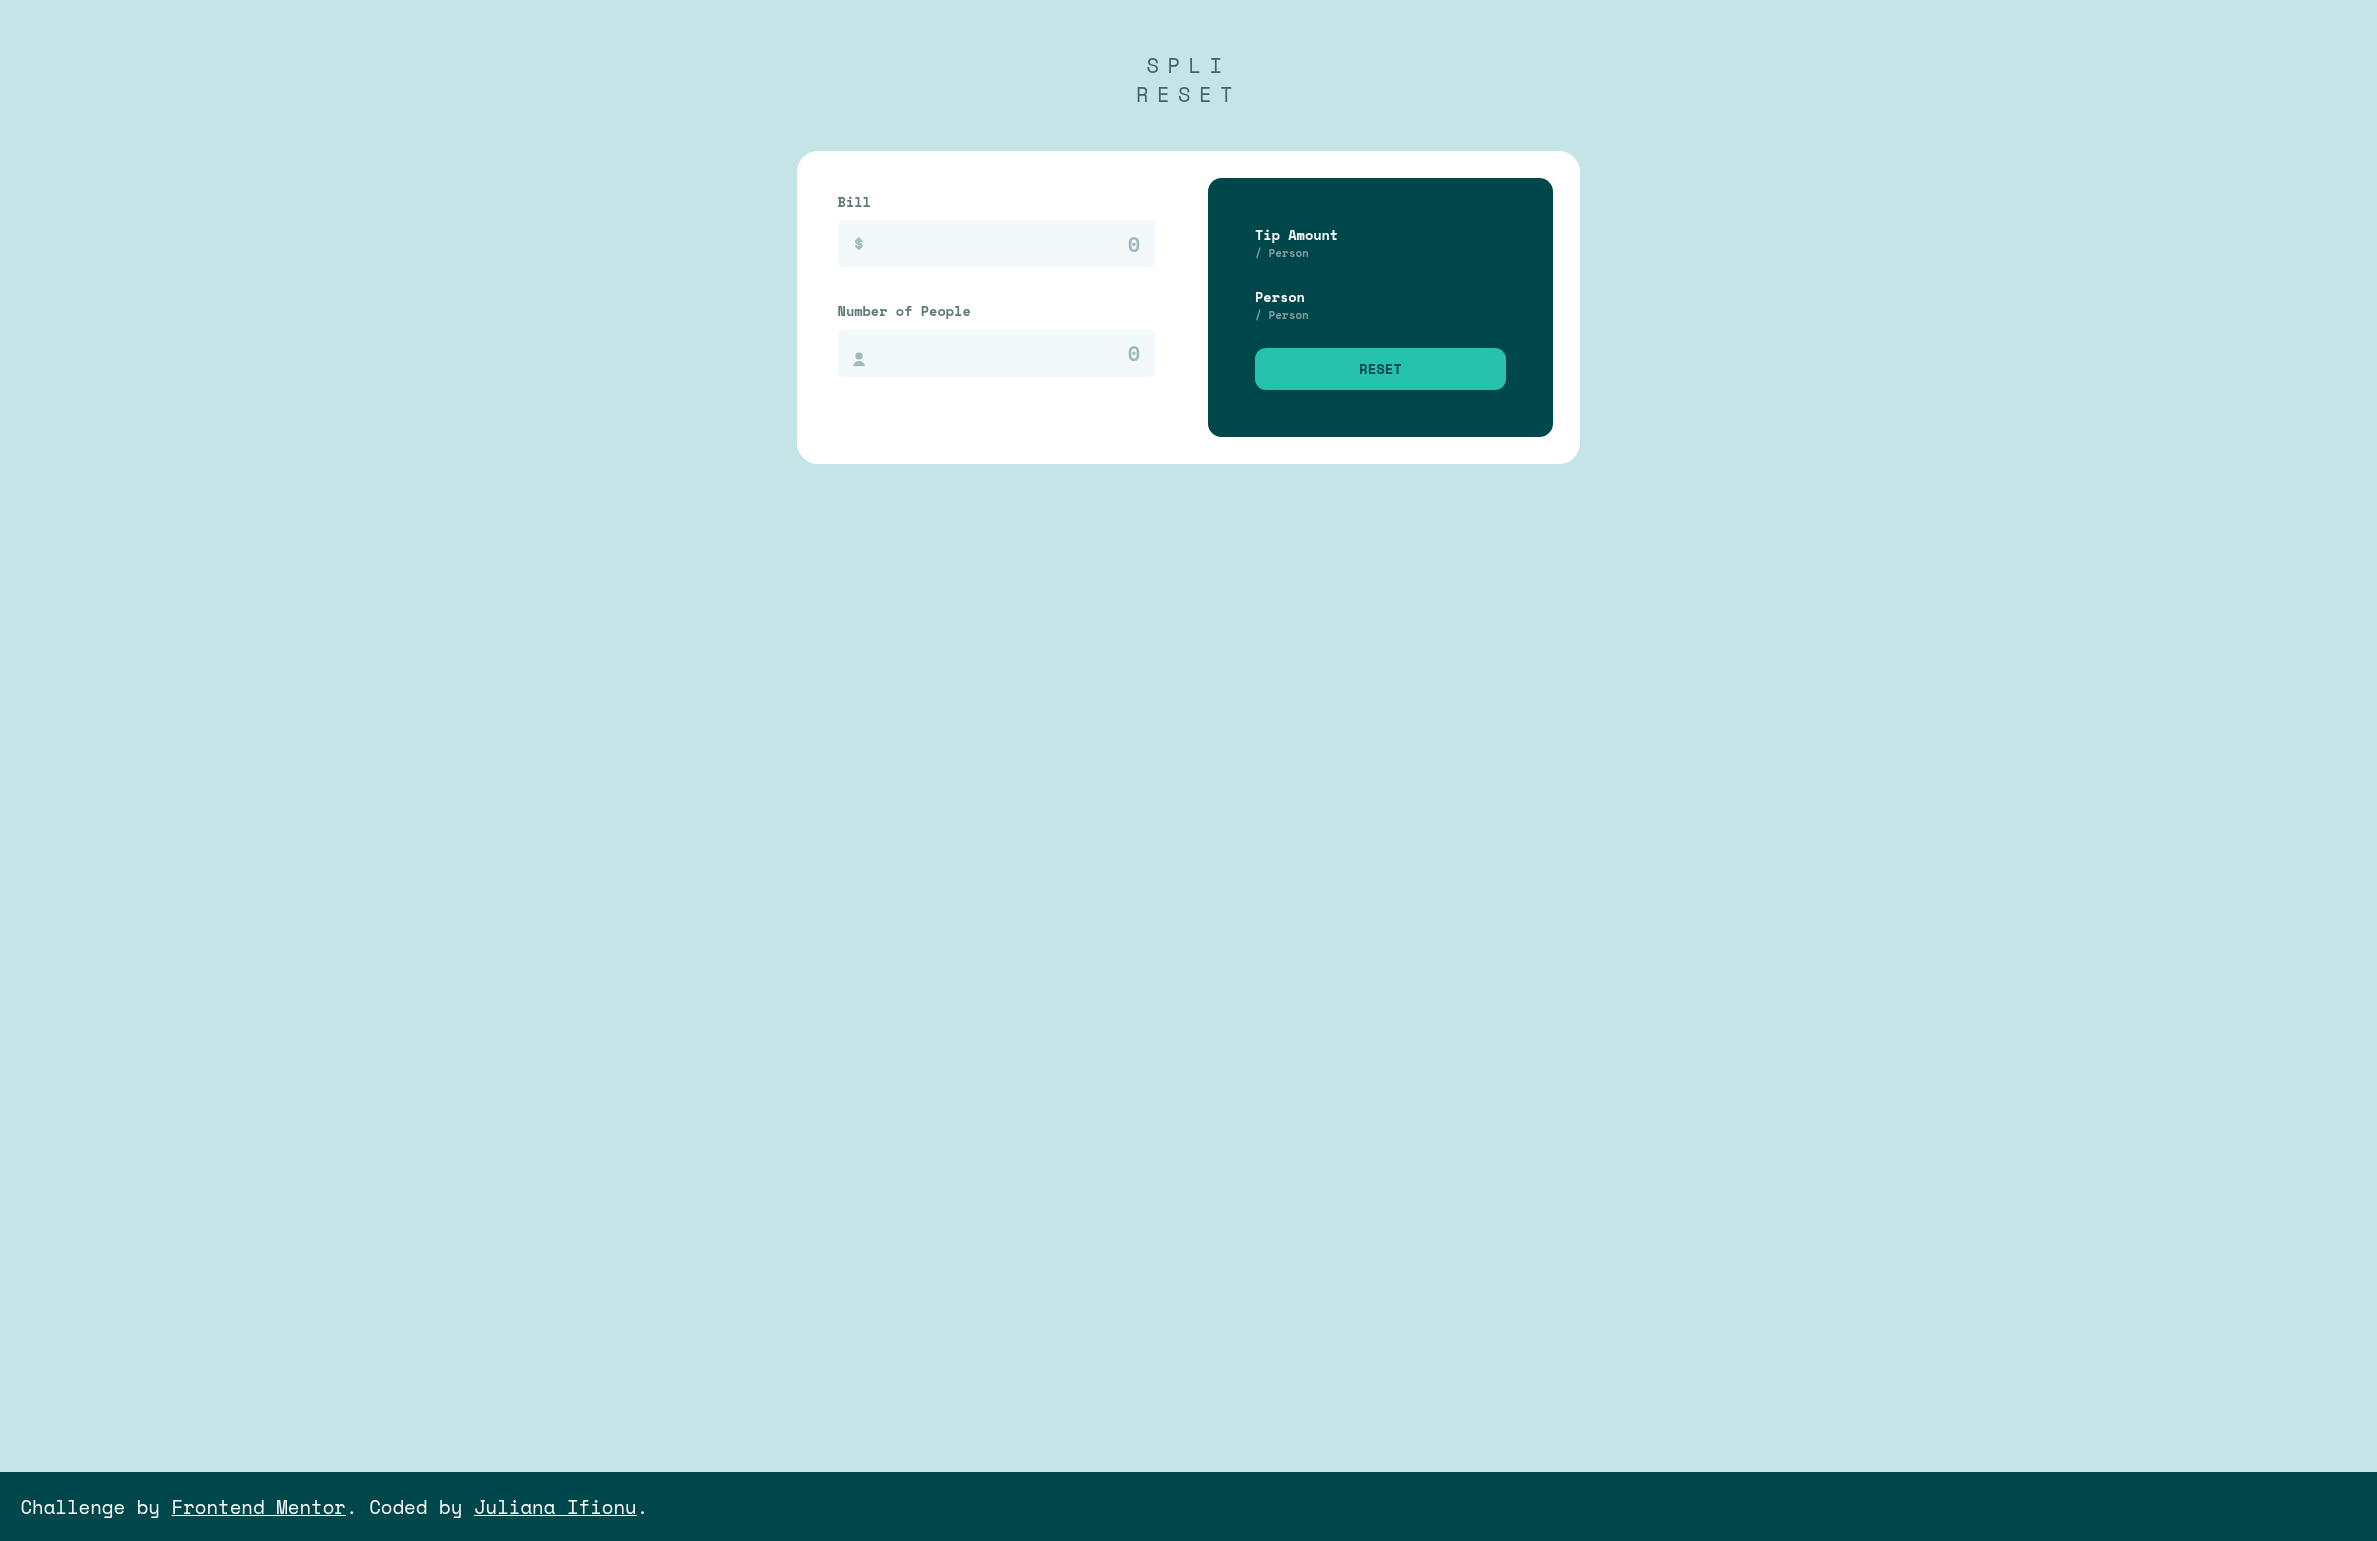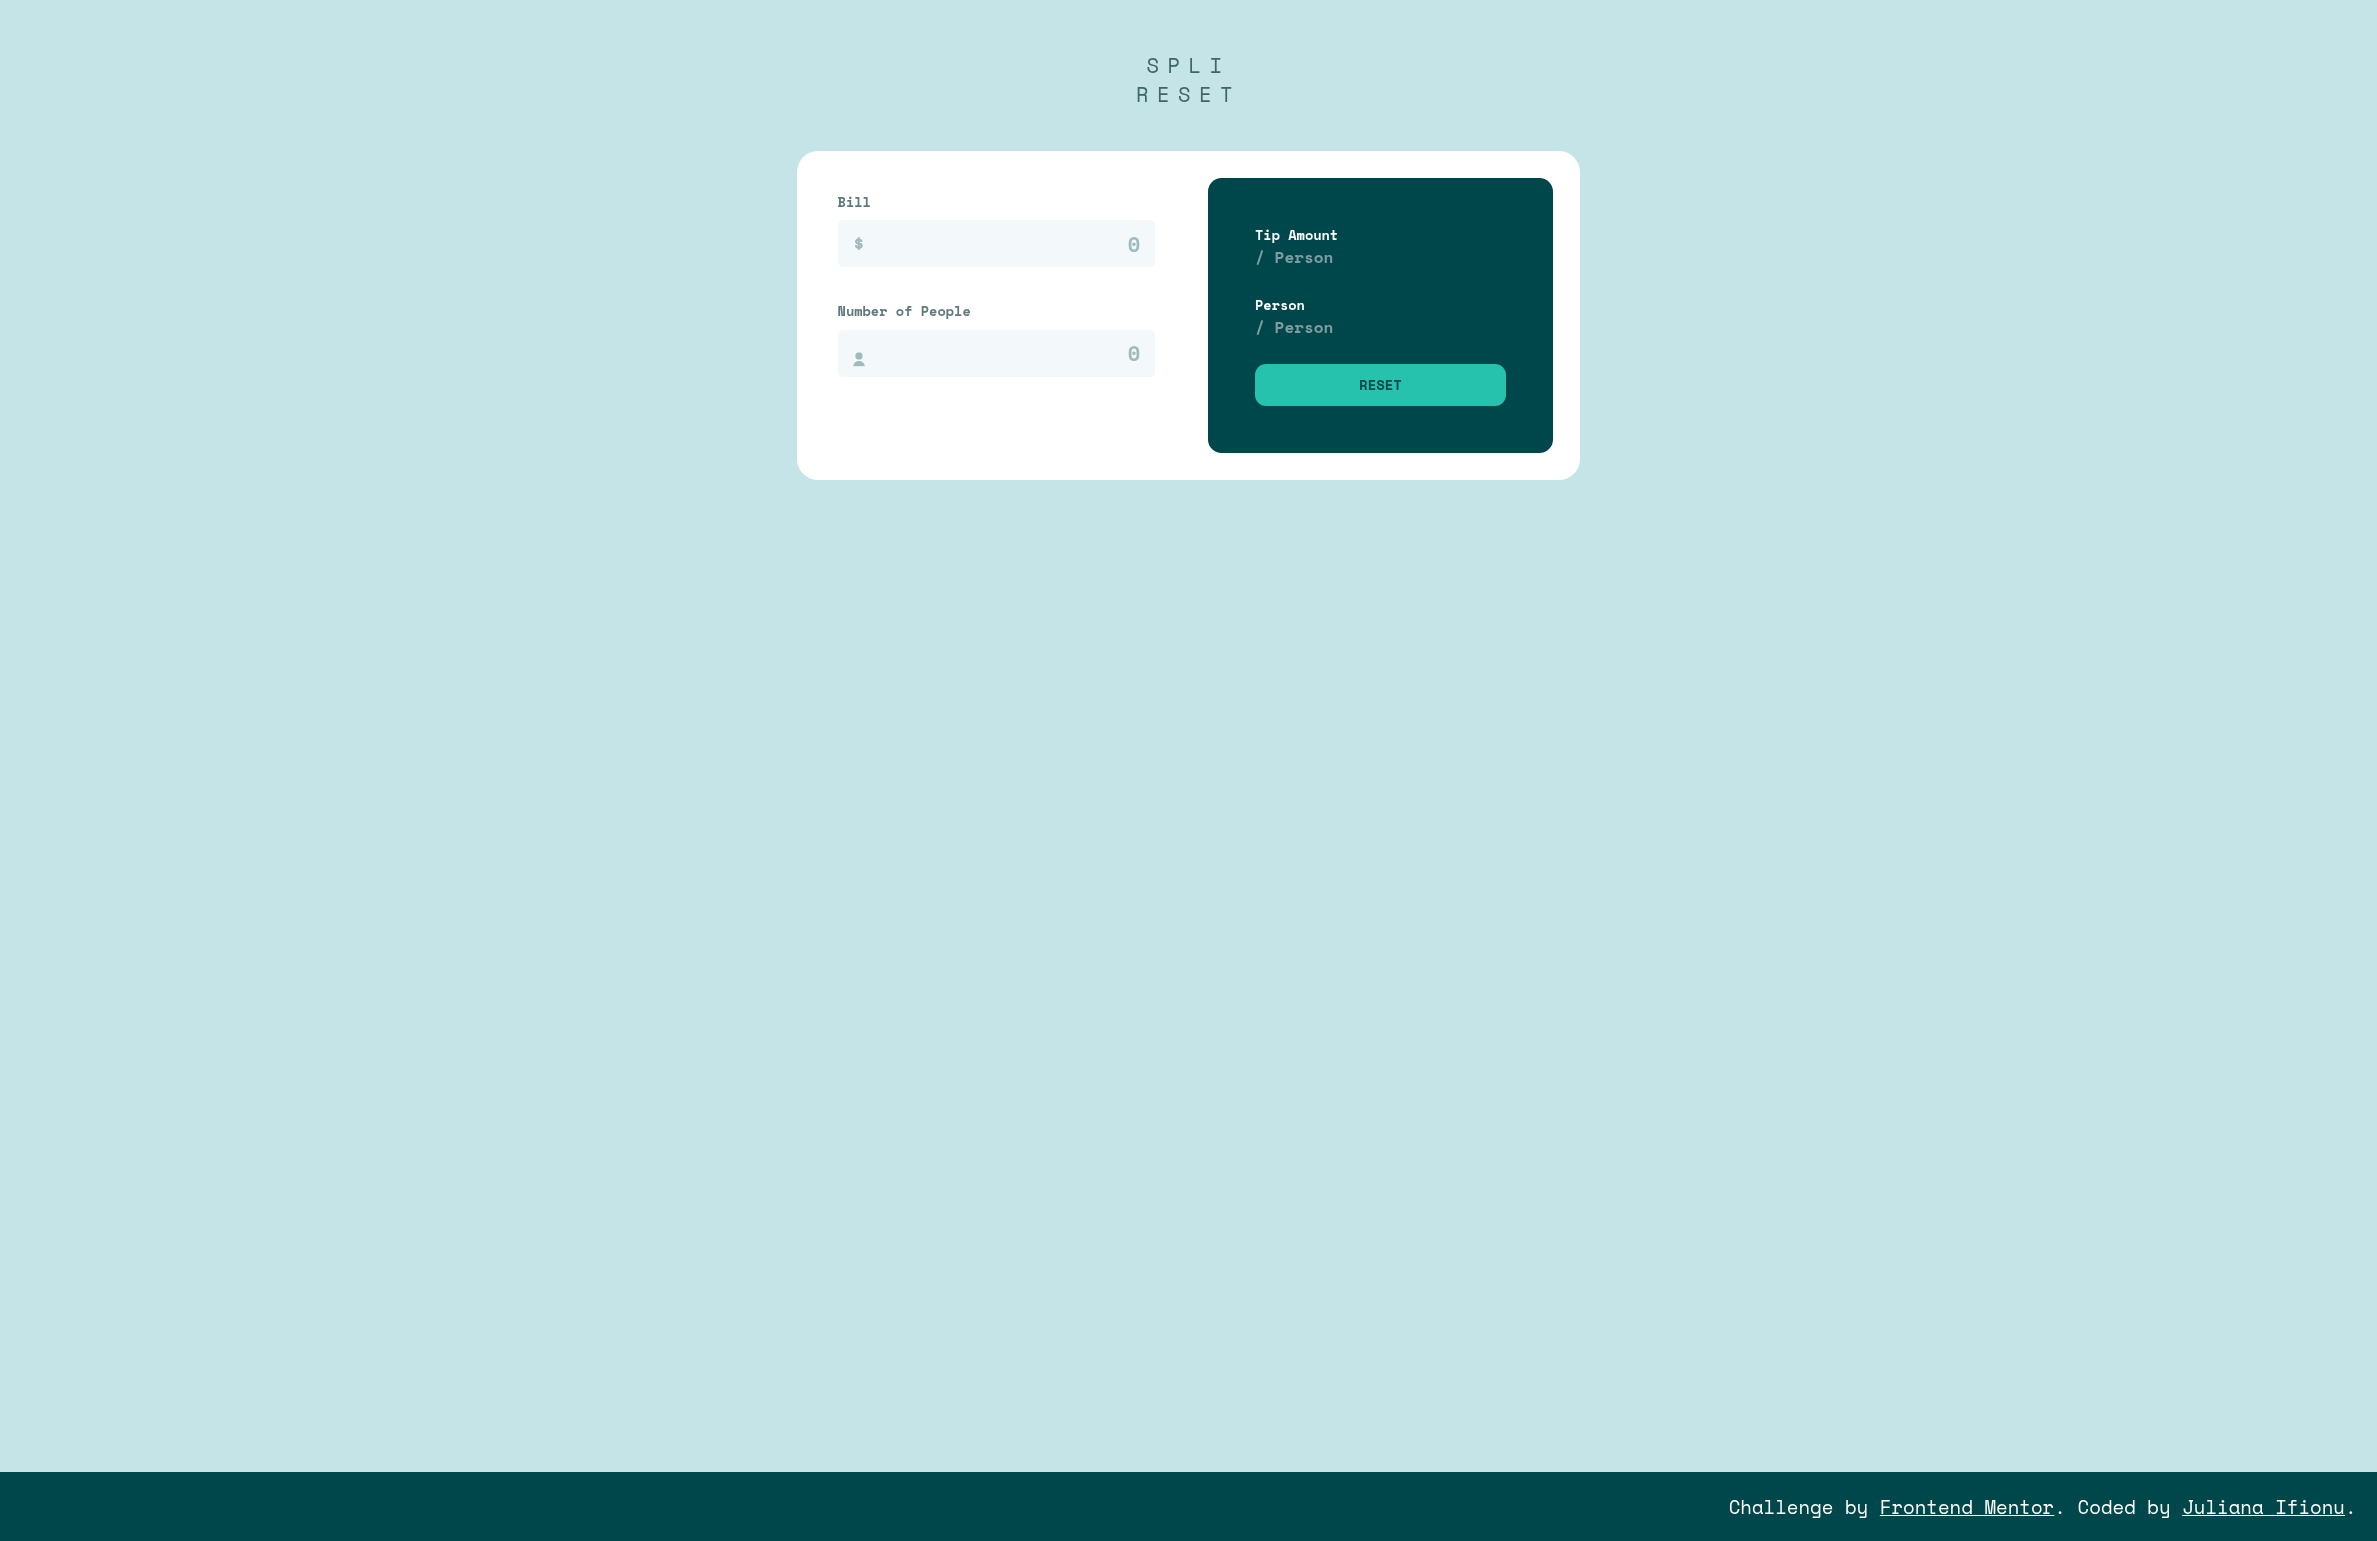--- a/index.html
+++ b/index.html
@@ -147,21 +147,21 @@
     }
 
     .result-label {
       color: #ffffff;
       font-size: 13.6px;
       font-weight: 700;
     }
 
     .result-sublabel {
       color: #7f9c9f;
-      font-size: 16px;
+      font-size: 11px;
       font-weight: 700;
     }
 
     .reset-button {
       background-color: #26c2ad;
       color: #00474b;
       border: none;
       border-radius: 11px;
       padding: 10.2px;
       font-size: 14px;
@@ -170,21 +170,21 @@
       font-family: inherit;
       margin-top: auto;
       text-transform: uppercase;
     }
 
     .footer {
       background-color: #00474b;
       color: #ffffff;
       width: 100%;
       padding: 20.4px;
-      text-align: right;
+      text-align: left;
       font-size: 19px;
       margin-top: auto;
     }
 
     .footer a {
       color: #ffffff;
       text-decoration: underline;
     }
 
     .person-icon {

